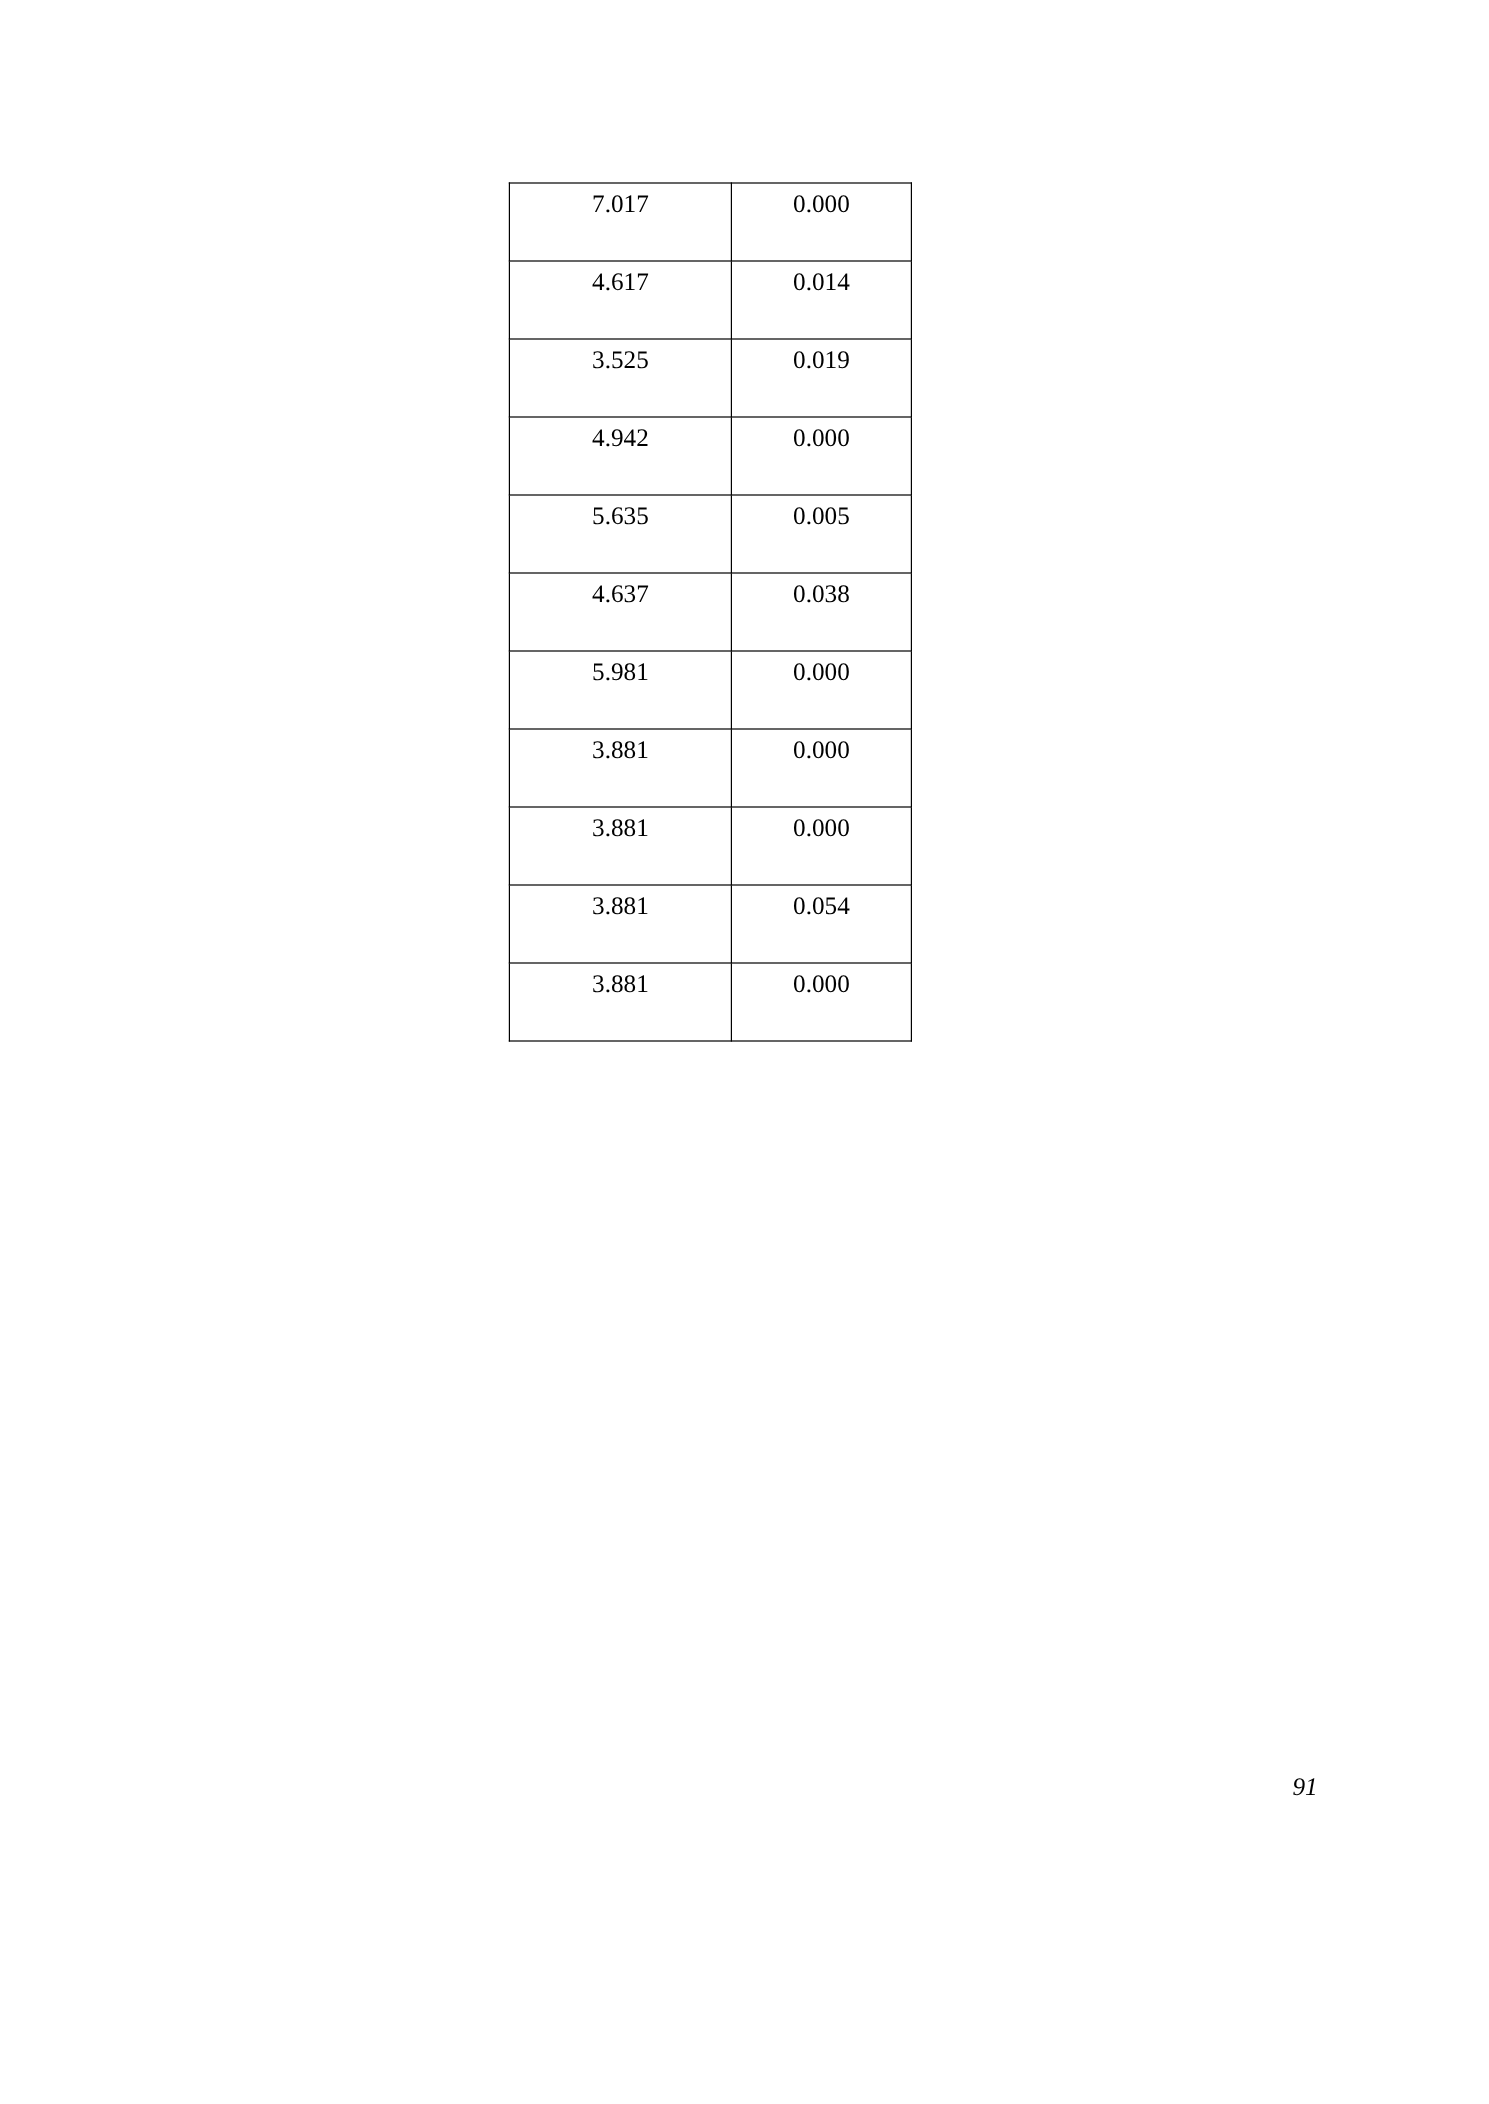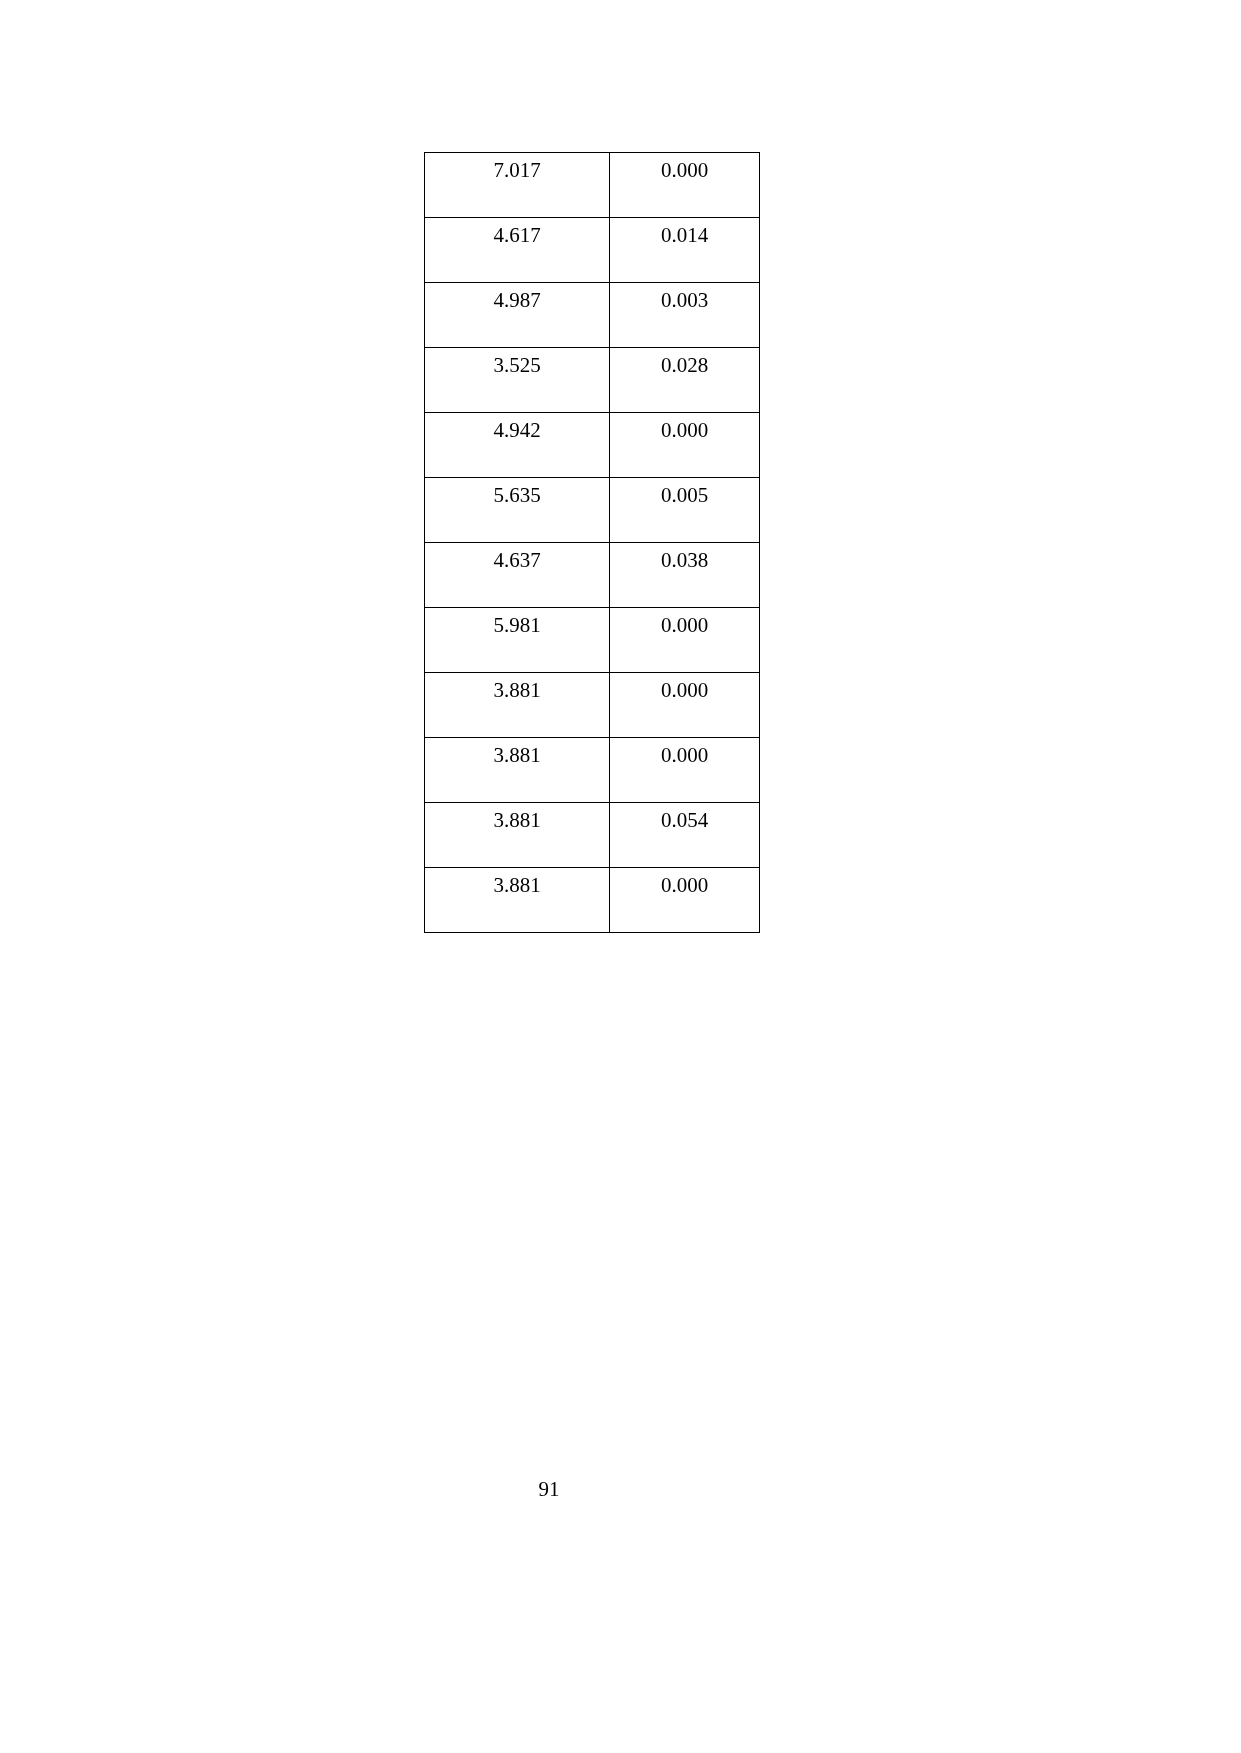--- a/index.html
+++ b/index.html
@@ -40,23 +40,24 @@
     line-height: 1.1;
     font-family: "Liberation Serif", serif;
   }
   .data-table col.c1 { width: 185px; }
   .data-table col.c2 { width: 150px; }
   .page-number {
     position: absolute;
     left: 0;
     right: 0;
     top: 1477px;
-    text-align: center;
+    text-align: right;
     font-size: 21px;
     font-family: "Liberation Serif", serif;
+    font-style: italic;
   }
 </style>
 </head>
 <body>
 
 <div class="page">
 
   <table class="data-table">
     <colgroup>
       <col class="c1">
@@ -65,26 +66,22 @@
     <tbody>
       <tr>
         <td>7.017</td>
         <td>0.000</td>
       </tr>
       <tr>
         <td>4.617</td>
         <td>0.014</td>
       </tr>
       <tr>
-        <td>4.987</td>
-        <td>0.003</td>
-      </tr>
-      <tr>
         <td>3.525</td>
-        <td>0.028</td>
+        <td>0.019</td>
       </tr>
       <tr>
         <td>4.942</td>
         <td>0.000</td>
       </tr>
       <tr>
         <td>5.635</td>
         <td>0.005</td>
       </tr>
       <tr>

